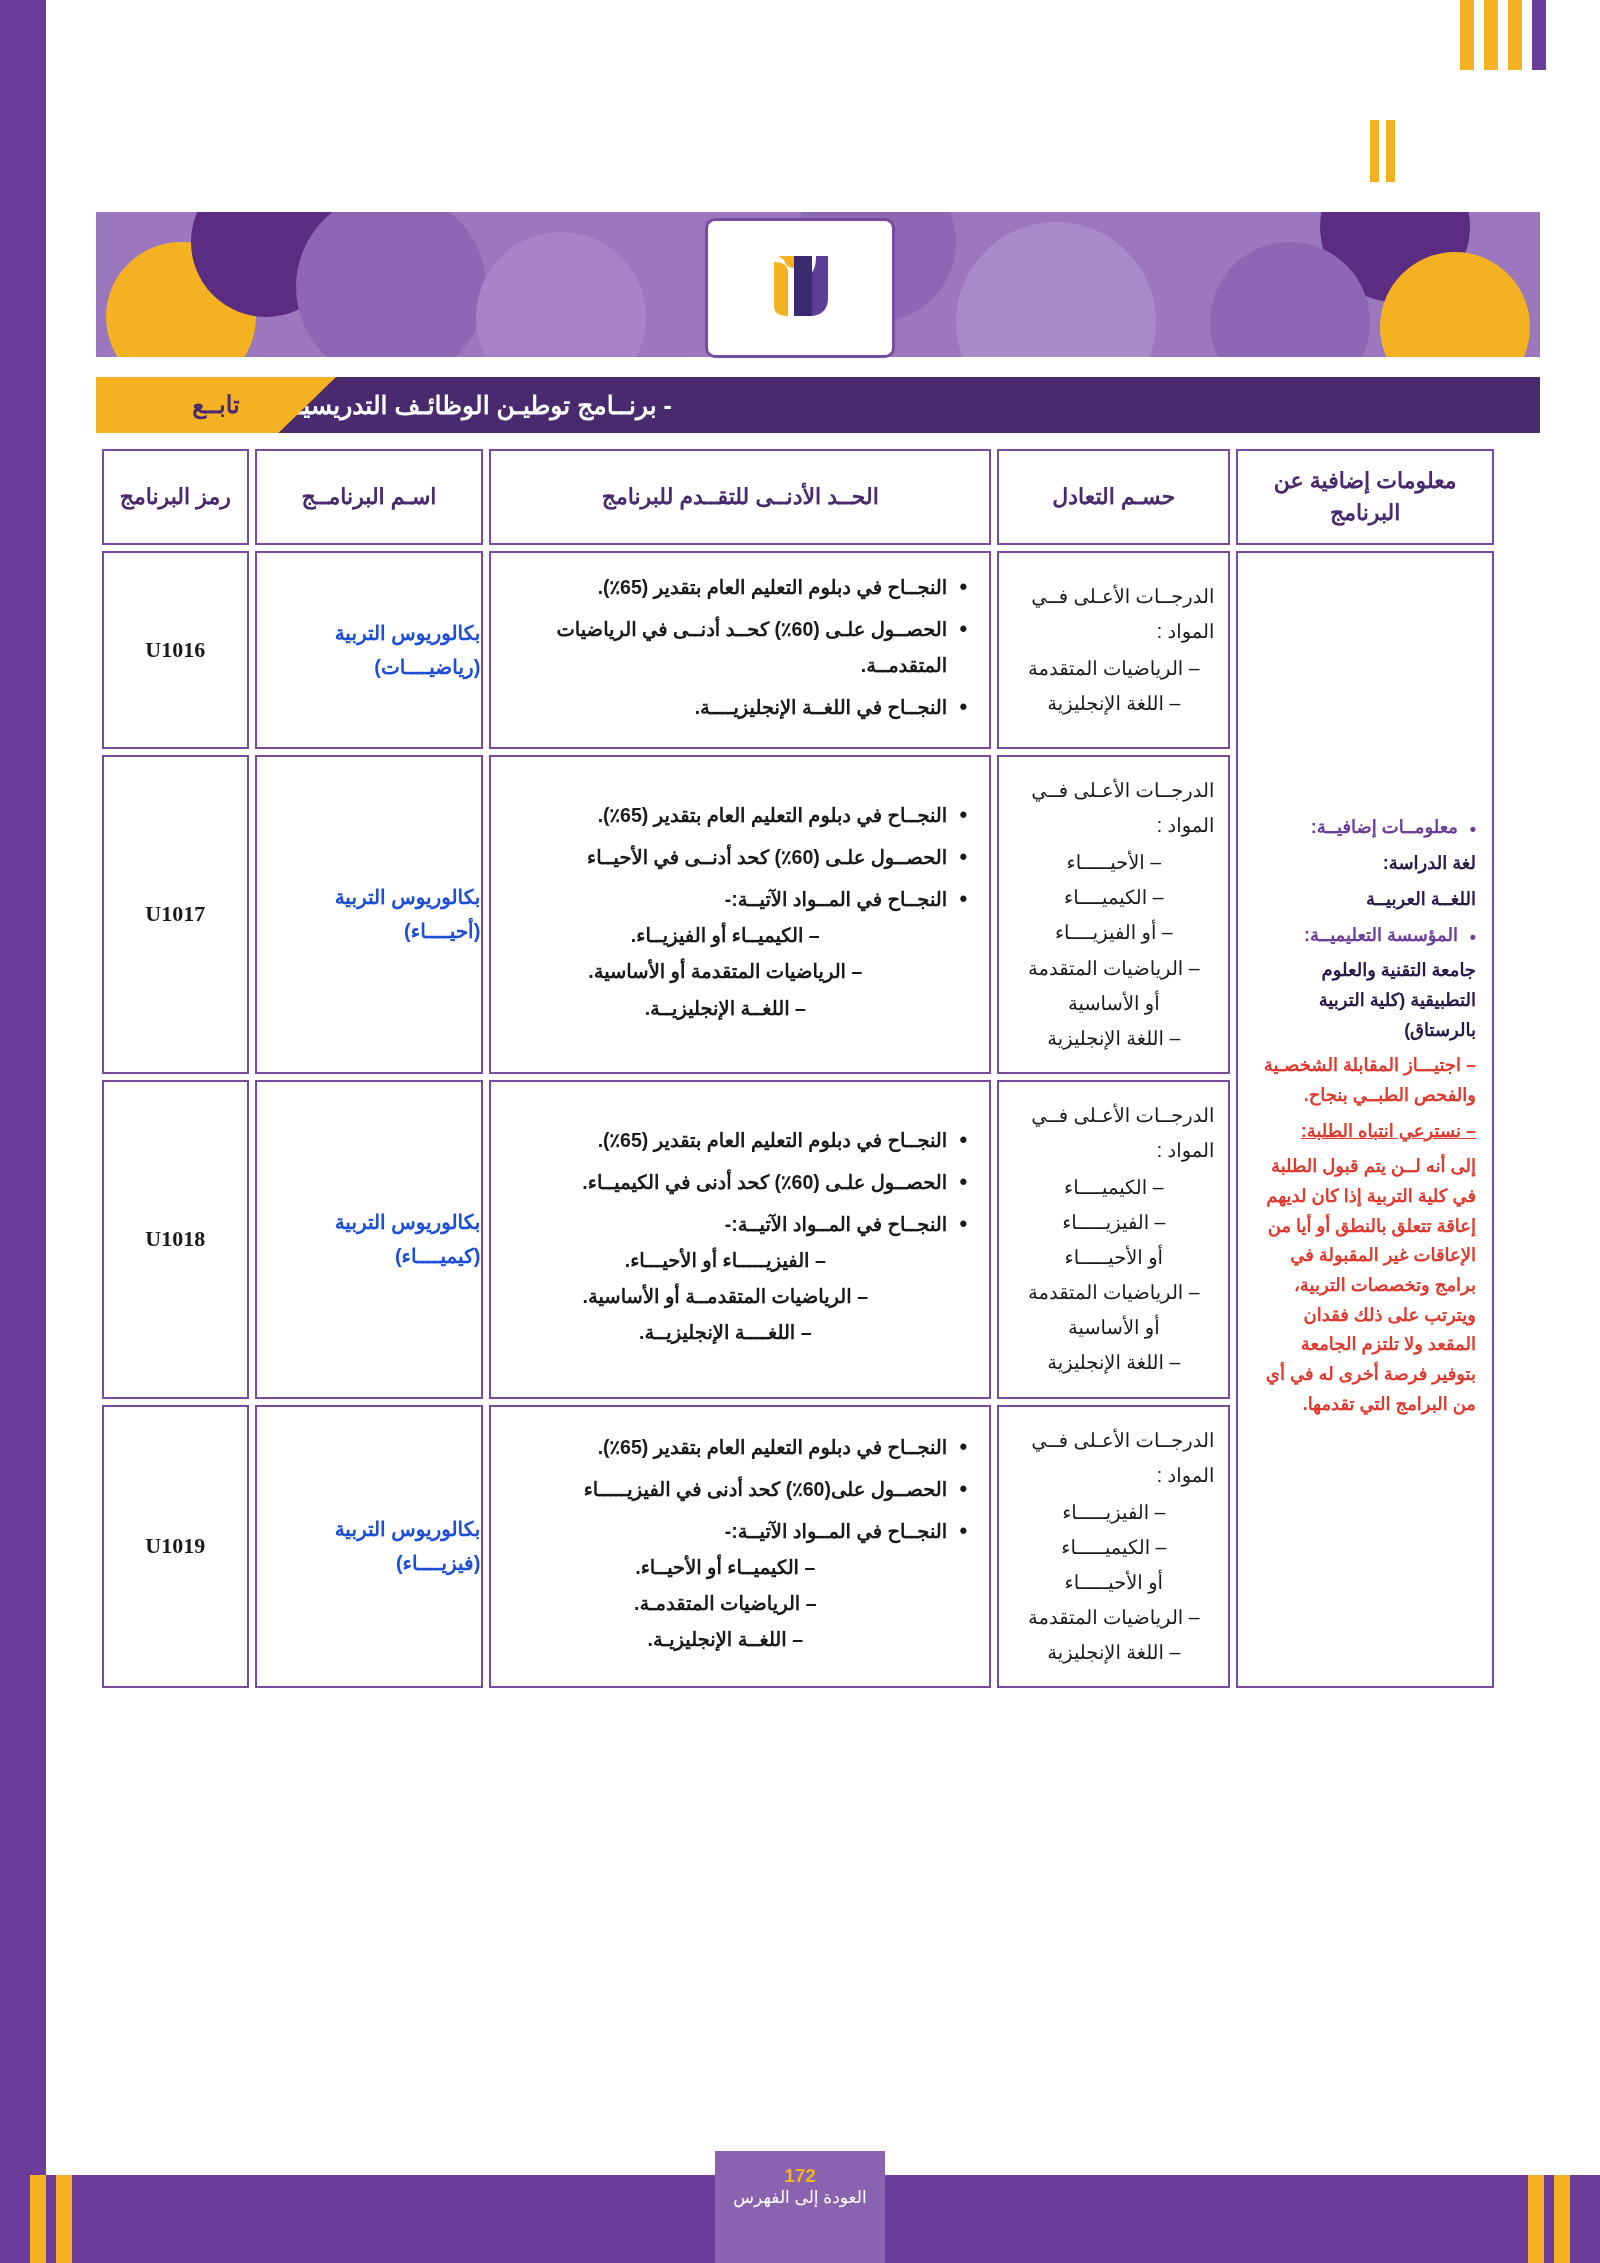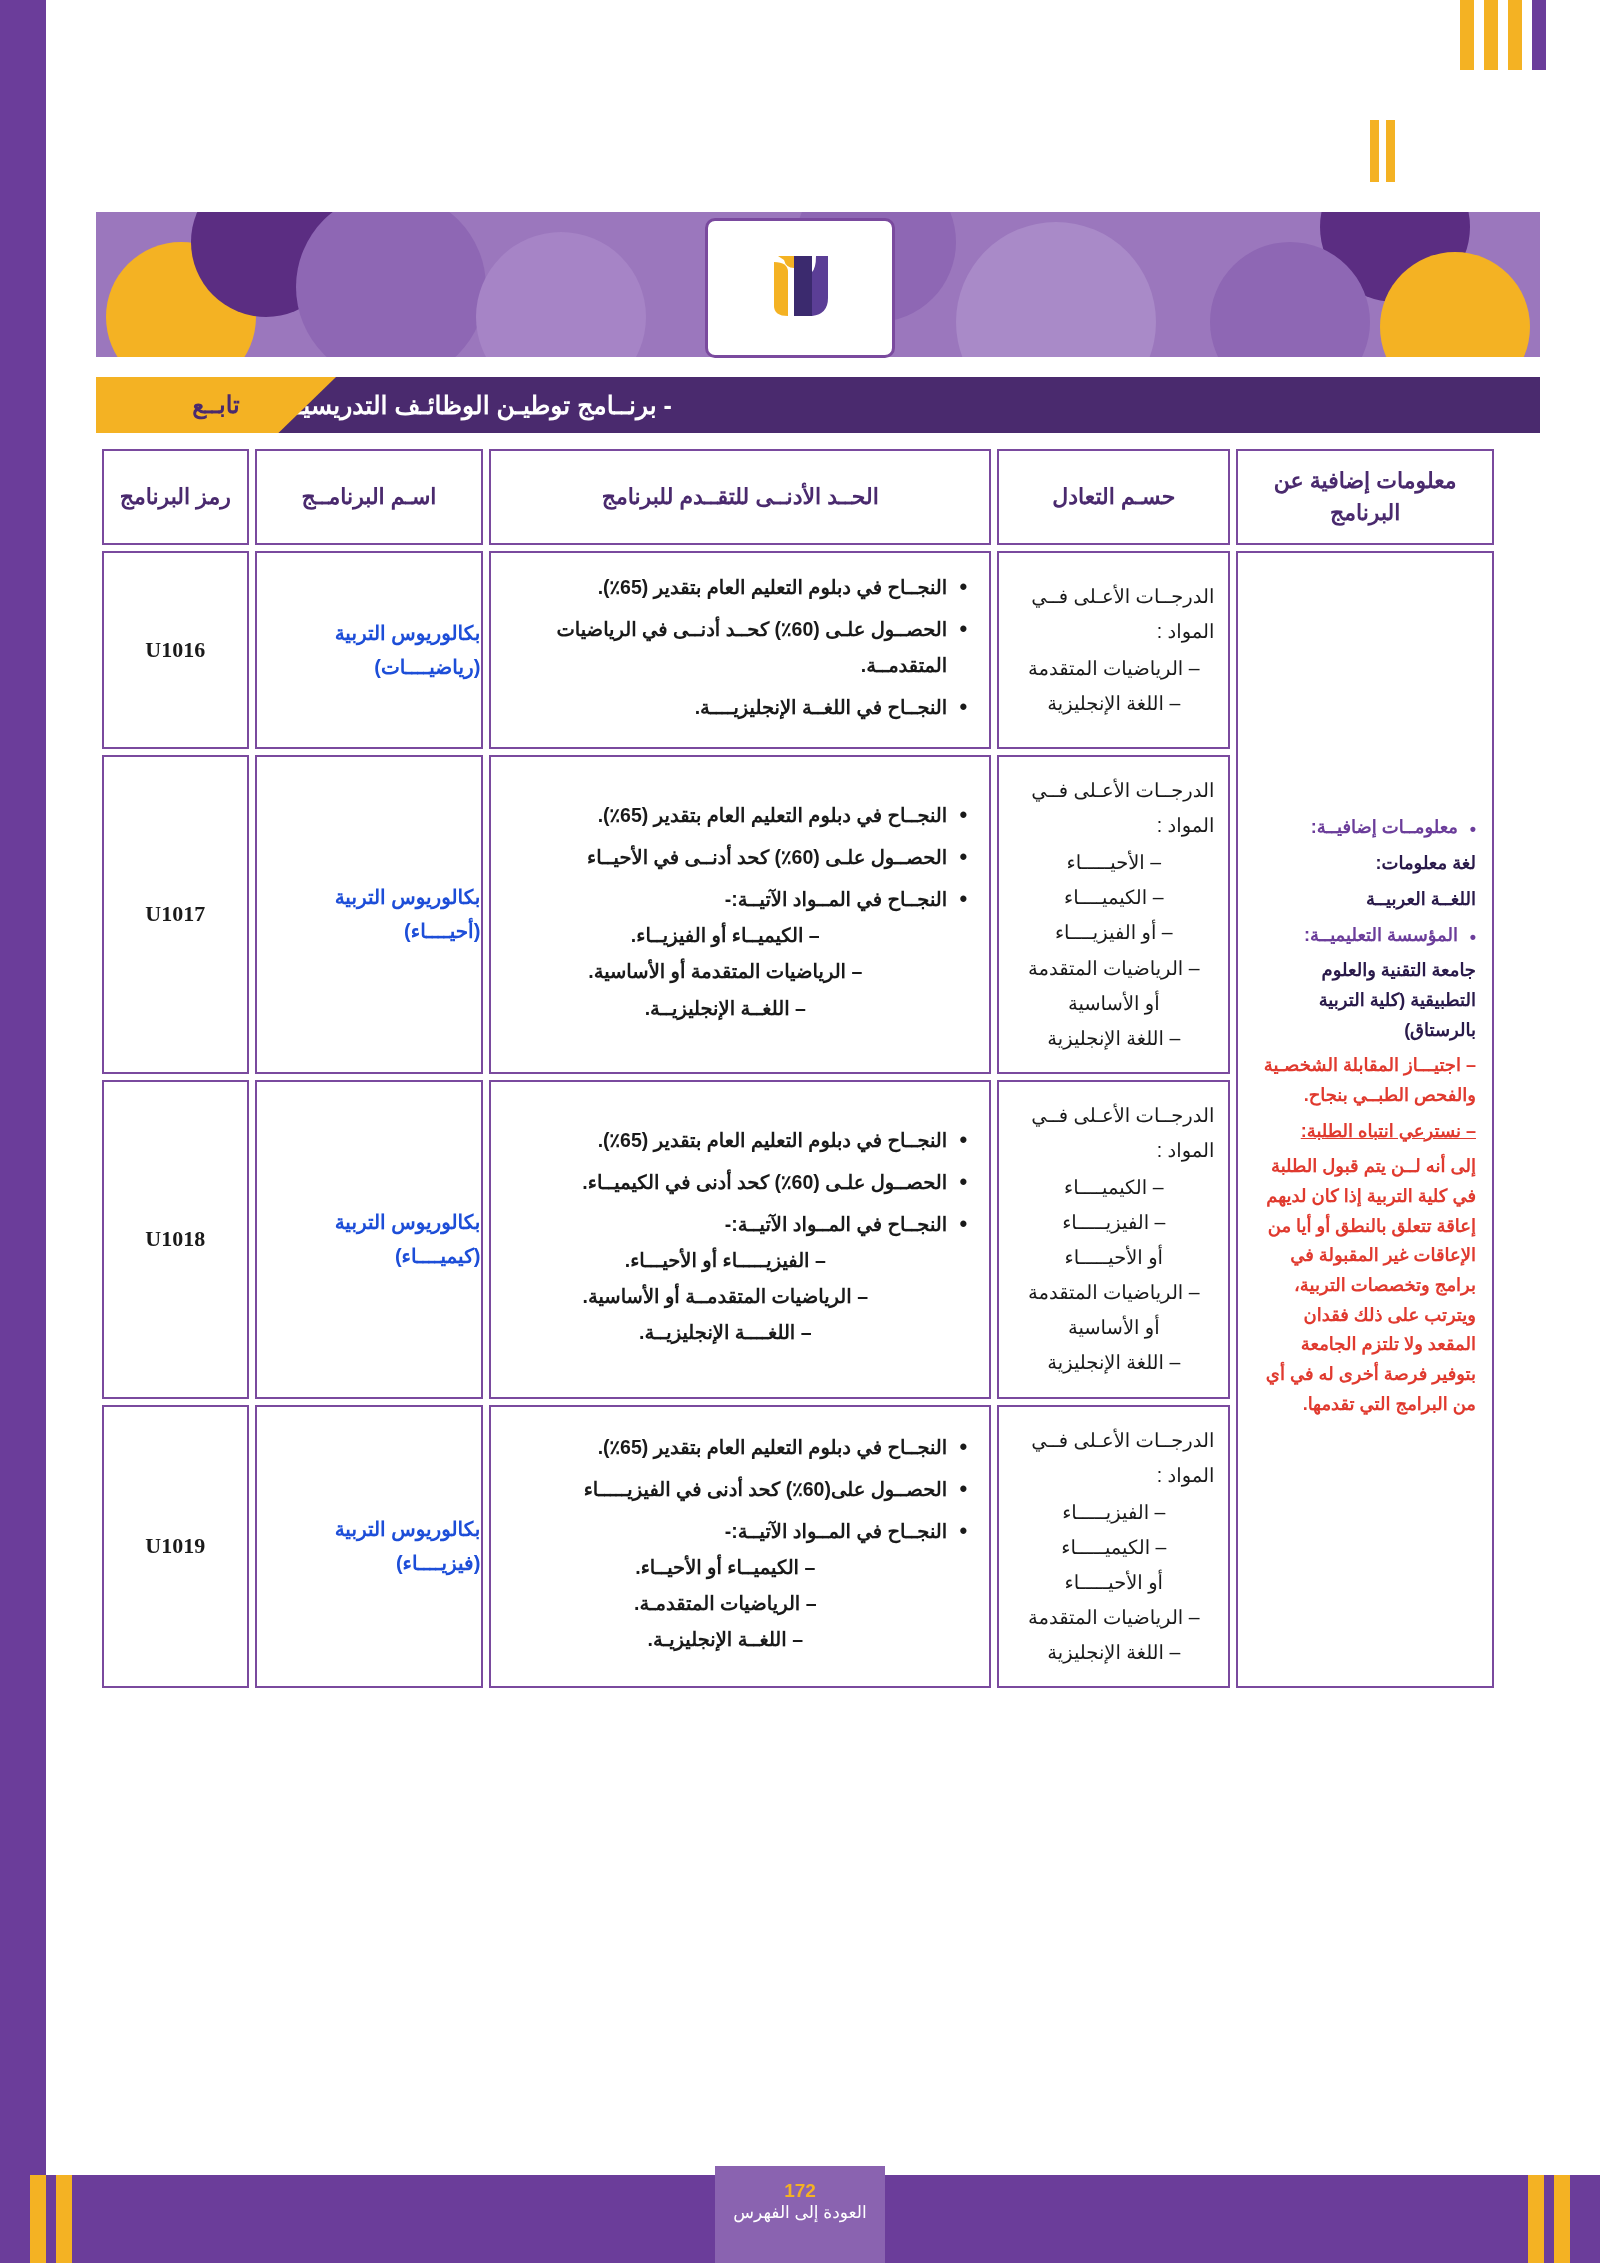--- a/index.html
+++ b/index.html
@@ -289,21 +289,21 @@
     bottom: 0; right: 30px;
     display: flex; gap: 10px;
   }
   .footer-right-marks i { display: block; width: 16px; height: 88px; background: #f4b223; }
   .footer-center {
     position: absolute;
     bottom: 0;
     left: 50%;
     transform: translateX(-50%);
     width: 170px;
-    height: 97px;
+    height: 112px;
     background: #8a63b0;
     color: #ffffff;
     text-align: center;
     padding-top: 14px;
     box-sizing: border-box;
   }
   .footer-page-num { font-size: 19px; color: #f4b223; font-weight: bold; }
   .footer-link { font-size: 17px; color: #ffffff; }
 </style>
 </head>
@@ -368,21 +368,21 @@
         <th>الحــد الأدنــى للتقــدم للبرنامج</th>
         <th>اسـم البرنامــج</th>
         <th>رمز البرنامج</th>
       </tr>
     </thead>
     <tbody>
 
       <tr>
         <td class="extra" rowspan="4">
           <p><span class="x-bullet">معلومــات إضافيــة:</span></p>
-          <p><span class="strong-dark">لغة معلومات:</span></p>
+          <p><span class="strong-dark">لغة الدراسة:</span></p>
           <p><span class="strong-dark">اللغــة العربيــة</span></p>
           <p><span class="x-bullet">المؤسسة التعليميــة:</span></p>
           <p><span class="strong-dark">جامعة التقنية والعلوم التطبيقية (كلية التربية بالرستاق)</span></p>
           <p><span class="red">– اجتيـــاز المقابلة الشخصـية والفحص الطبــي بنجاح.</span></p>
           <p><span class="red-underline">– نسترعي انتباه الطلبة:</span></p>
           <p><span class="red">إلى أنه لــن يتم قبول الطلبة في كلية التربية إذا كان لديهم إعاقة تتعلق بالنطق أو أيا من الإعاقات غير المقبولة في برامج وتخصصات التربية، ويترتب على ذلك فقدان المقعد ولا تلتزم الجامعة بتوفير فرصة أخرى له في أي من البرامج التي تقدمها.</span></p>
         </td>
         <td class="hasm">
           <div class="hasm-head">الدرجــات الأعـلى فــي المواد :</div>
           <ul class="hasm-list">

